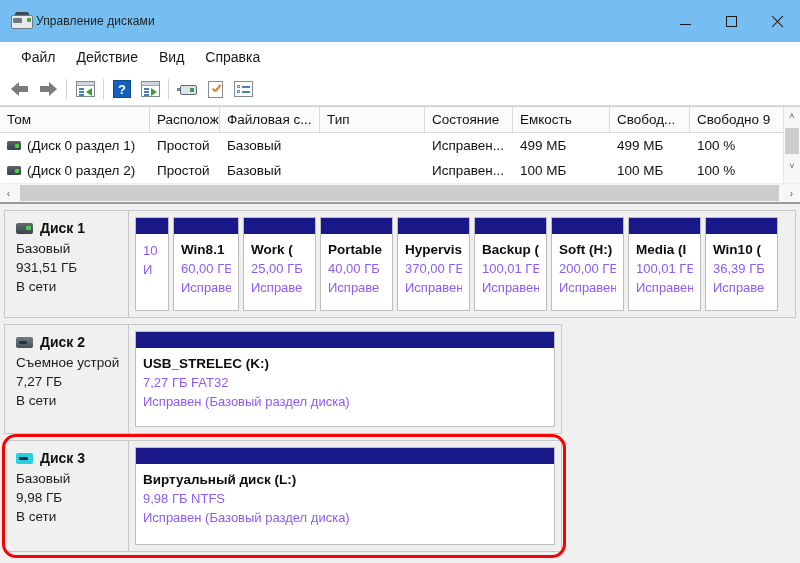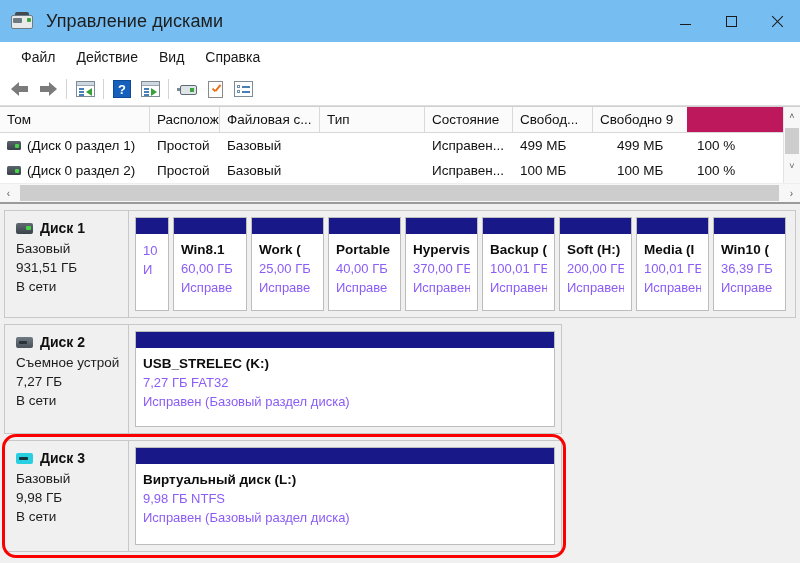--- a/index.html
+++ b/index.html
@@ -15,21 +15,21 @@
   .titlebar{
     height:42px;background:#76bef1;display:flex;align-items:center;
     flex:0 0 auto;position:relative;
   }
   .title-icon{width:22px;height:18px;margin-left:11px;position:relative;flex:0 0 auto;}
   .ti-body{position:absolute;left:0;top:3px;width:22px;height:14px;background:#e9e9e9;border:1px solid #6f7b82;border-radius:2px;box-sizing:border-box;}
   .ti-slot{position:absolute;left:2px;top:6px;width:9px;height:5px;background:#6d7a82;border-radius:1px;}
   .ti-led{position:absolute;right:2px;top:6px;width:4px;height:4px;background:#3ea33e;border-radius:1px;}
   .ti-cap{position:absolute;left:4px;top:0px;width:14px;height:4px;background:#3f4a51;border-radius:2px 2px 0 0;}
   .title-text{
-    margin-left:13px;font-size:18px;color:#1d1d1d;letter-spacing:.1px;
+    margin-left:3px;font-size:12px;color:#1d1d1d;letter-spacing:.1px;
   }
   .win-buttons{position:absolute;right:0;top:0;height:42px;display:flex;}
   .win-btn{width:46px;height:42px;display:flex;align-items:center;justify-content:center;cursor:default;}
   .wb-min{width:11px;height:1px;background:#1b1b1b;margin-top:7px;}
   .wb-max{width:11px;height:11px;border:1px solid #1b1b1b;box-sizing:border-box;}
   .wb-close{position:relative;width:13px;height:13px;}
   .wb-close:before,.wb-close:after{content:"";position:absolute;left:-1px;top:6px;width:15px;height:1px;background:#1b1b1b;}
   .wb-close:before{transform:rotate(45deg);}
   .wb-close:after{transform:rotate(-45deg);}
 
@@ -237,20 +237,21 @@
 
   <div class="vol-pane">
     <div class="vol-grid">
 
       <div class="vol-header">
         <div class="vh-cell" style="width:150px">Том</div>
         <div class="vh-cell" style="width:70px">Располож...</div>
         <div class="vh-cell" style="width:100px">Файловая с...</div>
         <div class="vh-cell" style="width:105px">Тип</div>
         <div class="vh-cell" style="width:88px">Состояние</div>
+        <div class="vh-cell" style="width:97px">Емкость</div>
         <div class="vh-cell" style="width:80px">Свобод...</div>
         <div class="vh-cell" style="width:94px;border-right:none">Свободно 9</div>
       </div>
 
       <div class="vol-row">
         <div class="vr-cell" style="width:150px">
           <span class="vol-ic"></span>
           <span>(Диск 0 раздел 1)</span>
         </div>
         <div class="vr-cell" style="width:70px">Простой</div>
@@ -307,21 +308,21 @@
       </div>
       <div class="parts">
         <div class="part" style="width:34px">
           <div class="part-bar"></div>
           <div class="part-body">
             <div class="pb-name"></div>
             <div class="pb-line">10</div>
             <div class="pb-line">И</div>
           </div>
         </div>
-        <div class="part" style="width:74px">
+        <div class="part" style="width:66px">
           <div class="part-bar"></div>
           <div class="part-body">
             <div class="pb-name">Win8.1</div>
             <div class="pb-line">60,00 ГБ</div>
             <div class="pb-line">Исправе</div>
           </div>
         </div>
         <div class="part" style="width:73px">
           <div class="part-bar"></div>
           <div class="part-body">

